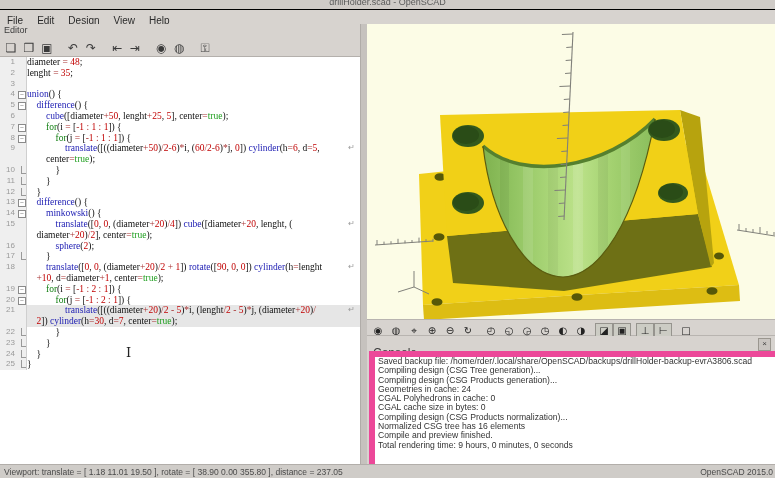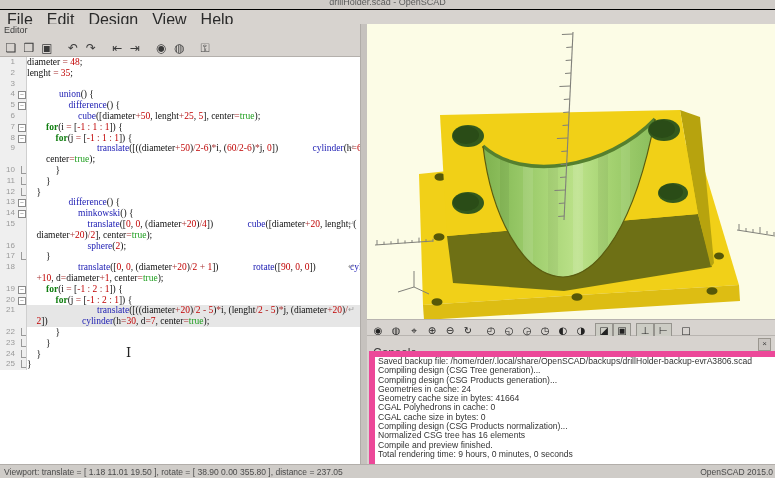--- a/index.html
+++ b/index.html
@@ -3,21 +3,21 @@
 <meta charset="utf-8">
 <style>
   html,body{margin:0;padding:0;background:#888;}
   #app{position:relative;width:775px;height:478px;overflow:hidden;background:#d7d3cf;
        font-family:"Liberation Sans",sans-serif;cursor:default;}
   
   #titlebar{position:absolute;left:0;top:0;width:775px;height:9px;background:#cfcbc7;overflow:hidden;
             border-bottom:4px solid #000000;}
   #titlebar .ttl{position:absolute;left:0;right:0;top:-3px;text-align:center;font-size:9px;color:#5a5a5a;}
   #menubar{position:absolute;left:0;top:10px;width:775px;height:14px;background:#d7d3cf;}
-  .menu-item{display:inline-block;padding:1px 7px 0 7px;font-size:16px;color:#2a2a2a;}
+  .menu-item{display:inline-block;padding:1px 7px 0 7px;font-size:10px;color:#2a2a2a;}
   .menu-item::first-letter{text-decoration:underline;}
   
   #editor-dock{position:absolute;left:0;top:24px;width:360px;height:440px;background:#d7d3cf;}
   #editor-header{position:absolute;left:0;top:0;width:390px;height:13px;}
   #editor-title{position:absolute;left:4px;top:1px;font-size:9px;color:#3c3c3c;}
   .panel-close{position:absolute;width:11px;height:11px;border:1px solid #9a968f;background:#c9c5c1;
                font-size:8px;line-height:10px;text-align:center;color:#444;}
   #editor-close{right:6px;top:1px;}
   #editor-toolbar{position:absolute;left:2px;top:14px;width:356px;height:20px;}
   .tbtn{display:inline-block;width:18px;height:17px;text-align:center;font-size:12px;line-height:17px;
@@ -31,21 +31,21 @@
   .crow.hlrow .ctext-wrap{background:#e6e6e6;}
   .gut{position:absolute;left:0;top:0;width:26px;height:10.8px;background:#efefef;
        border-right:1px solid #cfcfcf;font-family:"Liberation Sans",sans-serif;}
   .lnum{position:absolute;left:0;top:0;width:15px;text-align:right;font-size:8px;color:#9a9a9a;}
   .foldm{position:absolute;left:18px;top:2px;width:6px;height:6px;border:1px solid #8a8a8a;background:#fff;
          font-size:6px;line-height:5px;text-align:center;color:#555;}
   .folde{position:absolute;left:21px;top:1px;width:4px;height:7px;border-left:1px solid #999;
          border-bottom:1px solid #999;}
   .ctext-wrap{position:absolute;left:27px;right:0;top:0;bottom:0;}
   .ctext{padding-left:0;}
-  .kw{color:#1a1ab2;margin-left:32px;} .ctrl{color:#0e7d0e;font-weight:bold;} .bool{color:#22a022;} .num{color:#c00000;} .op{color:#a83232;}
+  .kw{color:#1a1ab2;} .ctrl{color:#0e7d0e;} .bool{color:#22a022;} .num{color:#c00000;} .op{color:#a83232;}
   .wrapmark{position:absolute;right:5px;top:0;font-size:8px;color:#9a9a9a;
             font-family:"DejaVu Sans",sans-serif;}
   #ibeam-cursor{position:absolute;left:126px;top:288px;font-family:"DejaVu Serif",serif;
                 font-size:13px;color:#222;}
   
   #splitter{position:absolute;left:360px;top:24px;width:7px;height:440px;background:#c6c2be;
             border-left:1px solid #b0aca8;border-right:1px solid #b0aca8;}
   
   #viewport{position:absolute;left:367px;top:24px;width:408px;height:295px;background:#fcfce6;overflow:hidden;}
   #vp-toolbar{position:absolute;left:367px;top:319px;width:408px;height:17px;background:#d7d3cf;
@@ -232,21 +232,20 @@
   <div id="vp-toolbar"><span class="vbtn"><span>◉</span></span><span class="vbtn"><span>◍</span></span><span class="vbtn"><span>⌖</span></span><span class="vbtn"><span>⊕</span></span><span class="vbtn"><span>⊖</span></span><span class="vbtn"><span>↻</span></span><span class="vbtn grp"><span>◴</span></span><span class="vbtn"><span>◵</span></span><span class="vbtn"><span>◶</span></span><span class="vbtn"><span>◷</span></span><span class="vbtn"><span>◐</span></span><span class="vbtn"><span>◑</span></span><span class="vbtn grp pressed"><span>◪</span></span><span class="vbtn pressed"><span>▣</span></span><span class="vbtn grp pressed"><span>⊥</span></span><span class="vbtn pressed"><span>⊢</span></span><span class="vbtn grp"><span>□</span></span></div>
 
   <div id="console-panel">
     <span id="console-title">Console</span>
     <span id="console-close" class="panel-close">×</span>
     <div id="console-box">
         <div class="cline">Saved backup file: /home/rder/.local/share/OpenSCAD/backups/drillHolder-backup-evrA3806.scad</div>
         <div class="cline">Compiling design (CSG Tree generation)...</div>
         <div class="cline">Compiling design (CSG Products generation)...</div>
         <div class="cline">Geometries in cache: 24</div>
-        <div class="cline">Geometry cache size in bytes: 41664</div>
         <div class="cline">CGAL Polyhedrons in cache: 0</div>
         <div class="cline">CGAL cache size in bytes: 0</div>
         <div class="cline">Compiling design (CSG Products normalization)...</div>
         <div class="cline">Normalized CSG tree has 16 elements</div>
         <div class="cline">Compile and preview finished.</div>
         <div class="cline">Total rendering time: 9 hours, 0 minutes, 0 seconds</div>
       </div>
   </div>
 
   <div id="statusbar">

